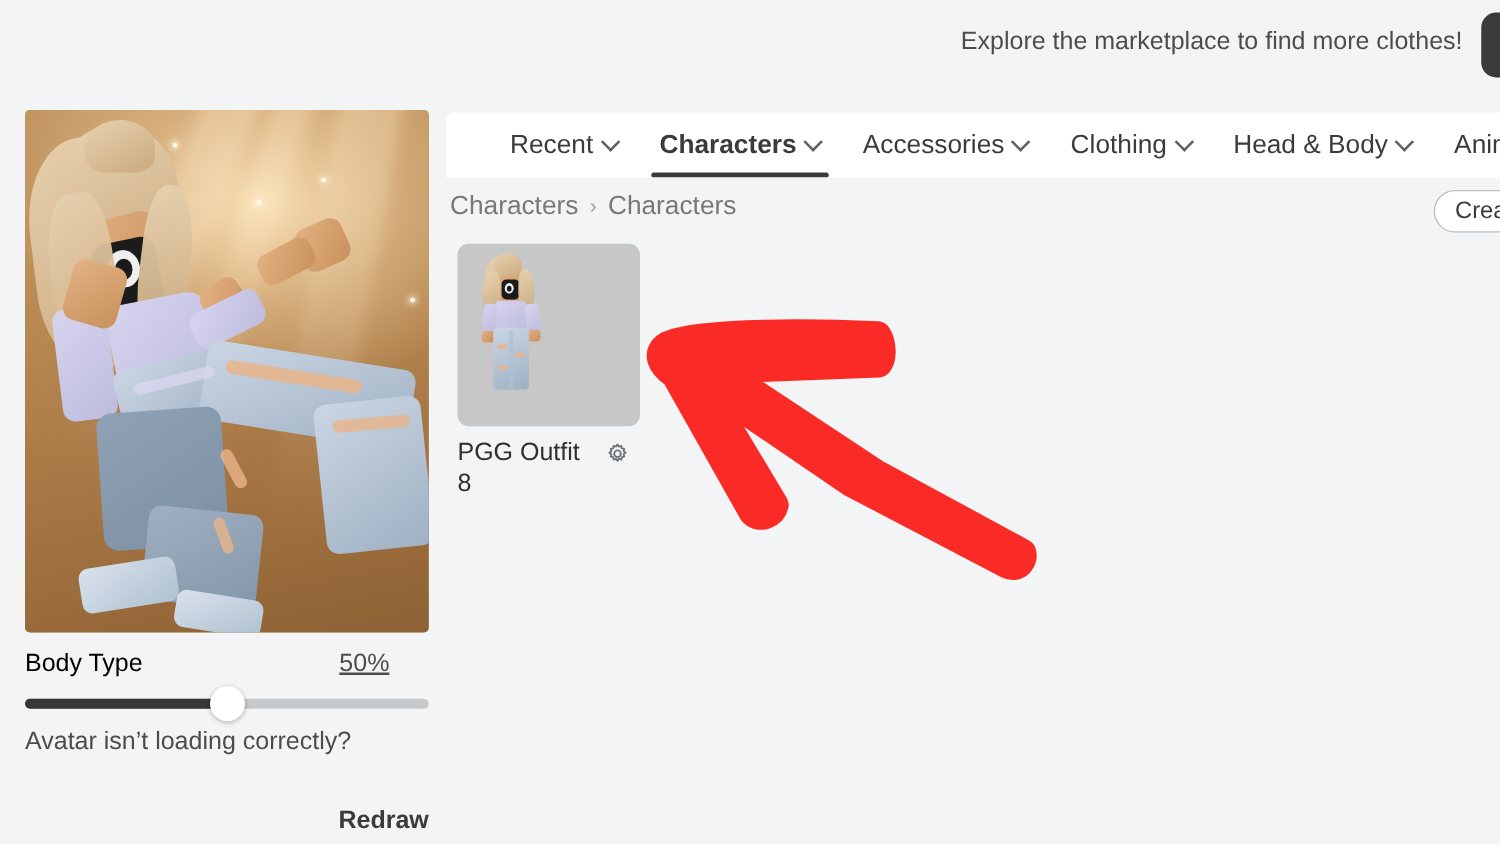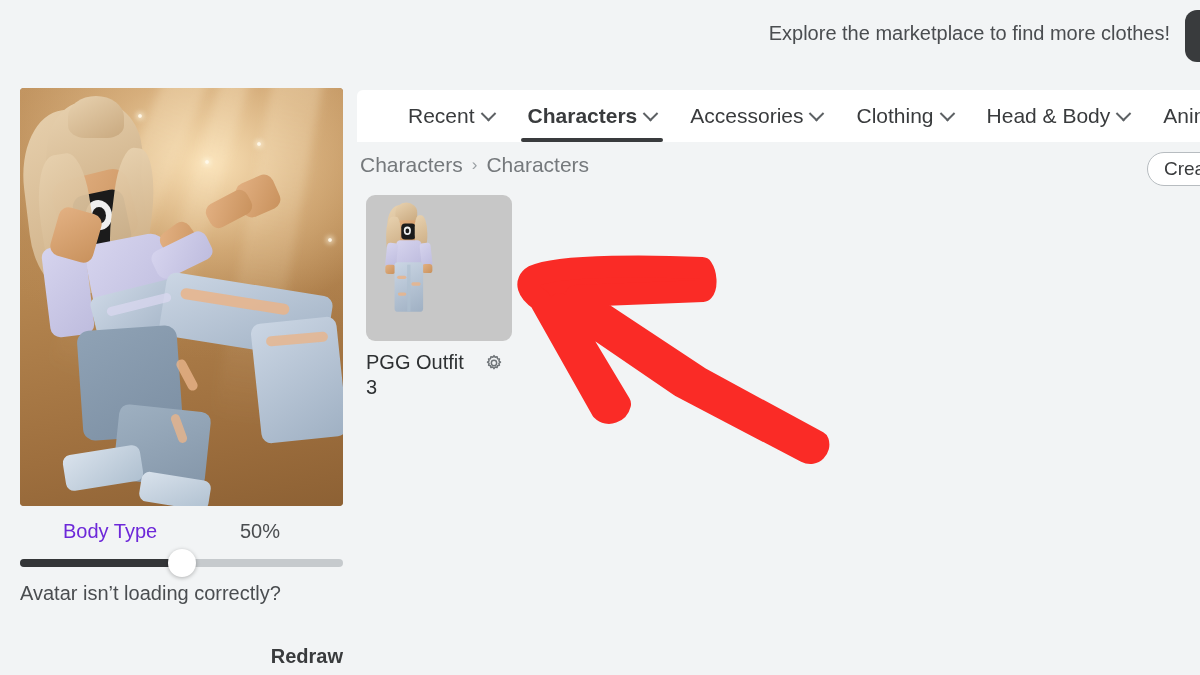--- a/index.html
+++ b/index.html
@@ -53,25 +53,25 @@
   .fig div { position: absolute; }
   .skin  { background: linear-gradient(135deg,#E3B183,#C8915C); }
   .hair  { background: linear-gradient(150deg,#E8D2B0,#C9A97F); border-radius: 40% 45% 30% 35%; }
   .top   { background: linear-gradient(140deg,#D6D4EE,#BEBCDE); }
   .jean  { background: linear-gradient(150deg,#CBD6E4,#9FB0C3); }
   .shoe  { background: linear-gradient(150deg,#D9E2EC,#AFC0D0); }
   .dkface{ background: #1B1B1B; }
 
   .slider-label {
     position: absolute; left: 20px; top: 520px;
-    font-size: 20px; color: #6d28d9; margin-left: 43px;
+    font-size: 20px; color: #000000;
   }
   .slider-value {
     position: absolute; left: 240px; top: 520px; width: 103px;
-    text-align: left; font-size: 20px; color: #4A4D50;
+    text-align: center; font-size: 20px; color: #4A4D50; text-decoration: underline;
   }
   .slider-wrap { position: absolute; left: 20px; top: 552px; width: 323px; height: 22px; }
   .slider-track {
     position: absolute; left: 0; top: 7px; width: 323px; height: 8px;
     background: #C6CACD; border-radius: 4px;
   }
   .slider-fill {
     position: absolute; left: 0; top: 7px; height: 8px;
     background: #343638; border-radius: 4px;
   }
@@ -284,21 +284,21 @@
         <div class="skin" style="left:38px;top:150px;width:24px;height:22px;border-radius:7px;"></div>
         <div class="skin" style="left:126px;top:148px;width:24px;height:22px;border-radius:7px;"></div>
         <div class="jean" style="left:60px;top:144px;width:68px;height:118px;border-radius:8px;"></div>
         <div style="left:90px;top:150px;width:8px;height:112px;background:#AFC0D0;opacity:.7;"></div>
         <div style="left:66px;top:176px;width:22px;height:8px;border-radius:5px;background:#E9B489;opacity:.85;"></div>
         <div style="left:100px;top:192px;width:22px;height:8px;border-radius:5px;background:#E9B489;opacity:.85;"></div>
         <div style="left:68px;top:216px;width:20px;height:8px;border-radius:5px;background:#E9B489;opacity:.85;"></div>
       </div>
     </div>
     <div class="outfit-meta">
-      <div class="outfit-name">PGG Outfit 3</div>
+      <div class="outfit-name">PGG Outfit 8</div>
       <span class="gear-icon">
         <svg width="20" height="20" viewBox="0 0 24 24" fill="none" stroke="#6F7478" stroke-width="1.8">
           <circle cx="12" cy="12" r="3.2"></circle>
           <path d="M12 3.2 13.4 5.1 15.7 4.5 16.2 6.8 18.5 7.3 17.9 9.6 19.8 11 17.9 12.4 18.5 14.7 16.2 15.2 15.7 17.5 13.4 16.9 12 18.8 10.6 16.9 8.3 17.5 7.8 15.2 5.5 14.7 6.1 12.4 4.2 11 6.1 9.6 5.5 7.3 7.8 6.8 8.3 4.5 10.6 5.1 Z" stroke-linejoin="round"></path>
         </svg>
       </span>
     </div>
   </div>
 
   <svg class="annotation" viewBox="0 0 1200 675">

